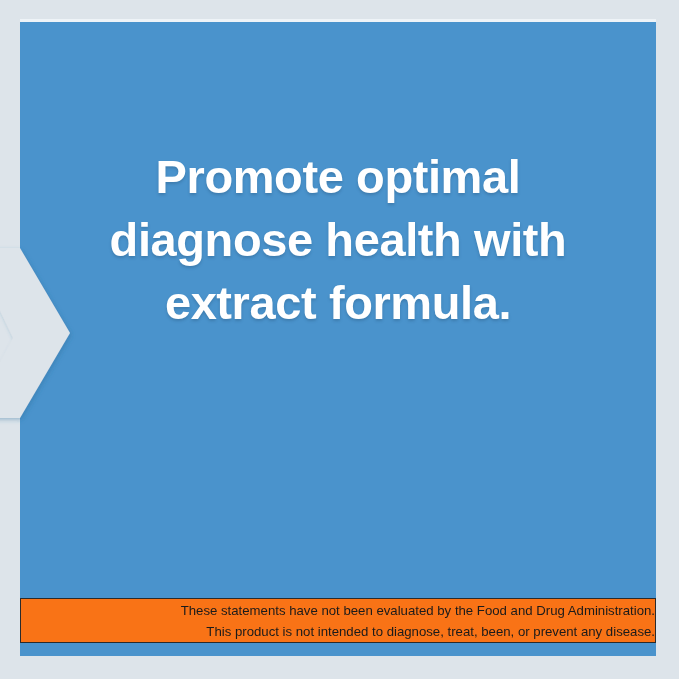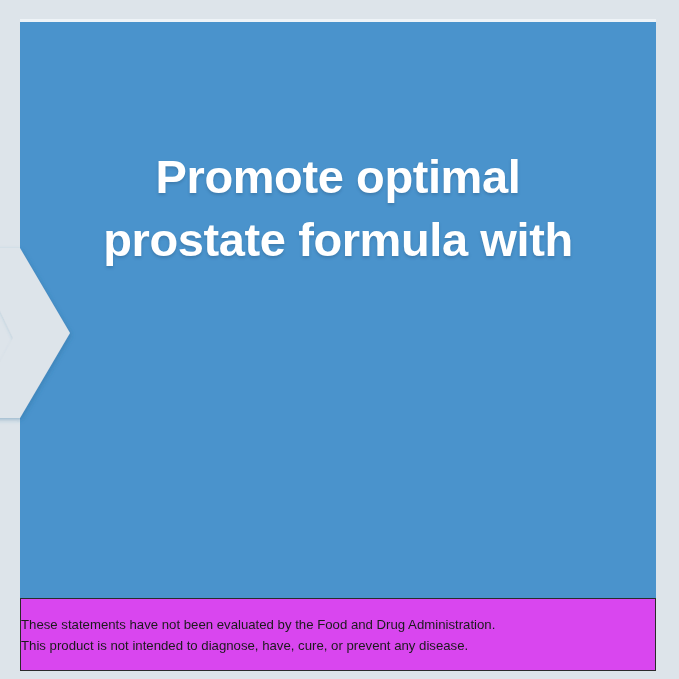--- a/index.html
+++ b/index.html
@@ -77,27 +77,27 @@
     display: block;
     white-space: nowrap;
   }
 
   
   .disclaimer {
     position: absolute;
     left: 20px;
     top: 598px;
     width: 636px;
-    height: 73px;
+    height: 45px;
     box-sizing: border-box;
-    background: #d946ef;
+    background: #f97316;
     border: 1px solid #2b2b2b;
     display: flex;
     flex-direction: column;
-    align-items: flex-start;
+    align-items: flex-end;
     justify-content: center;
   }
   .disclaimer .dl-line {
     display: block;
     font-family: "Liberation Sans", sans-serif;
     font-size: 13.2px;
     line-height: 21px;
     color: #1b1b1b;
     text-align: center;
     white-space: nowrap;
@@ -119,21 +119,22 @@
           <feDropShadow dx="2" dy="2" stdDeviation="2.2" flood-color="#2e6e9e" flood-opacity="0.35"></feDropShadow>
         </filter>
       </defs>
 
       <path d="M -30 10 L 20 10 L 70 95 L 20 180 L -30 180 L 13 100 Z" fill="#dde4ea" filter="url(#chev-shadow)"></path>
     </svg>
   </div>
 
   <div class="headline">
     <span class="hl-line">Promote optimal</span>
-    <span class="hl-line">prostate formula with</span>
+    <span class="hl-line">diagnose health with</span>
+    <span class="hl-line">extract formula.</span>
   </div>
 
   <div class="disclaimer">
     <span class="dl-line">These statements have not been evaluated by the Food and Drug Administration.</span>
-    <span class="dl-line">This product is not intended to diagnose, have, cure, or prevent any disease.</span>
+    <span class="dl-line">This product is not intended to diagnose, treat, been, or prevent any disease.</span>
   </div>
 
 </div>
 
 </body></html>

